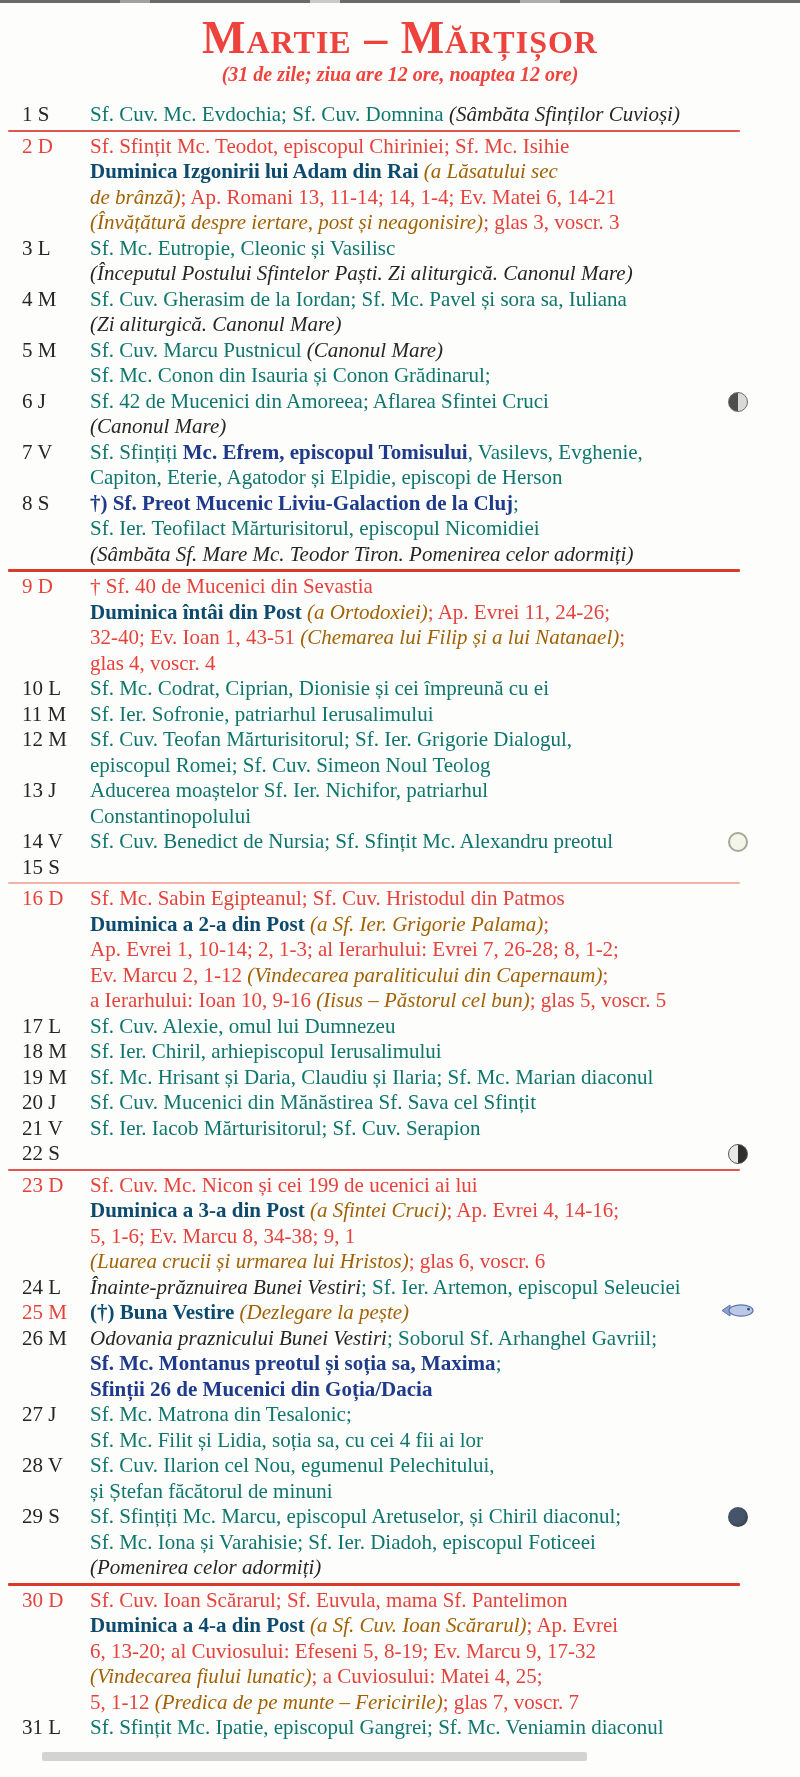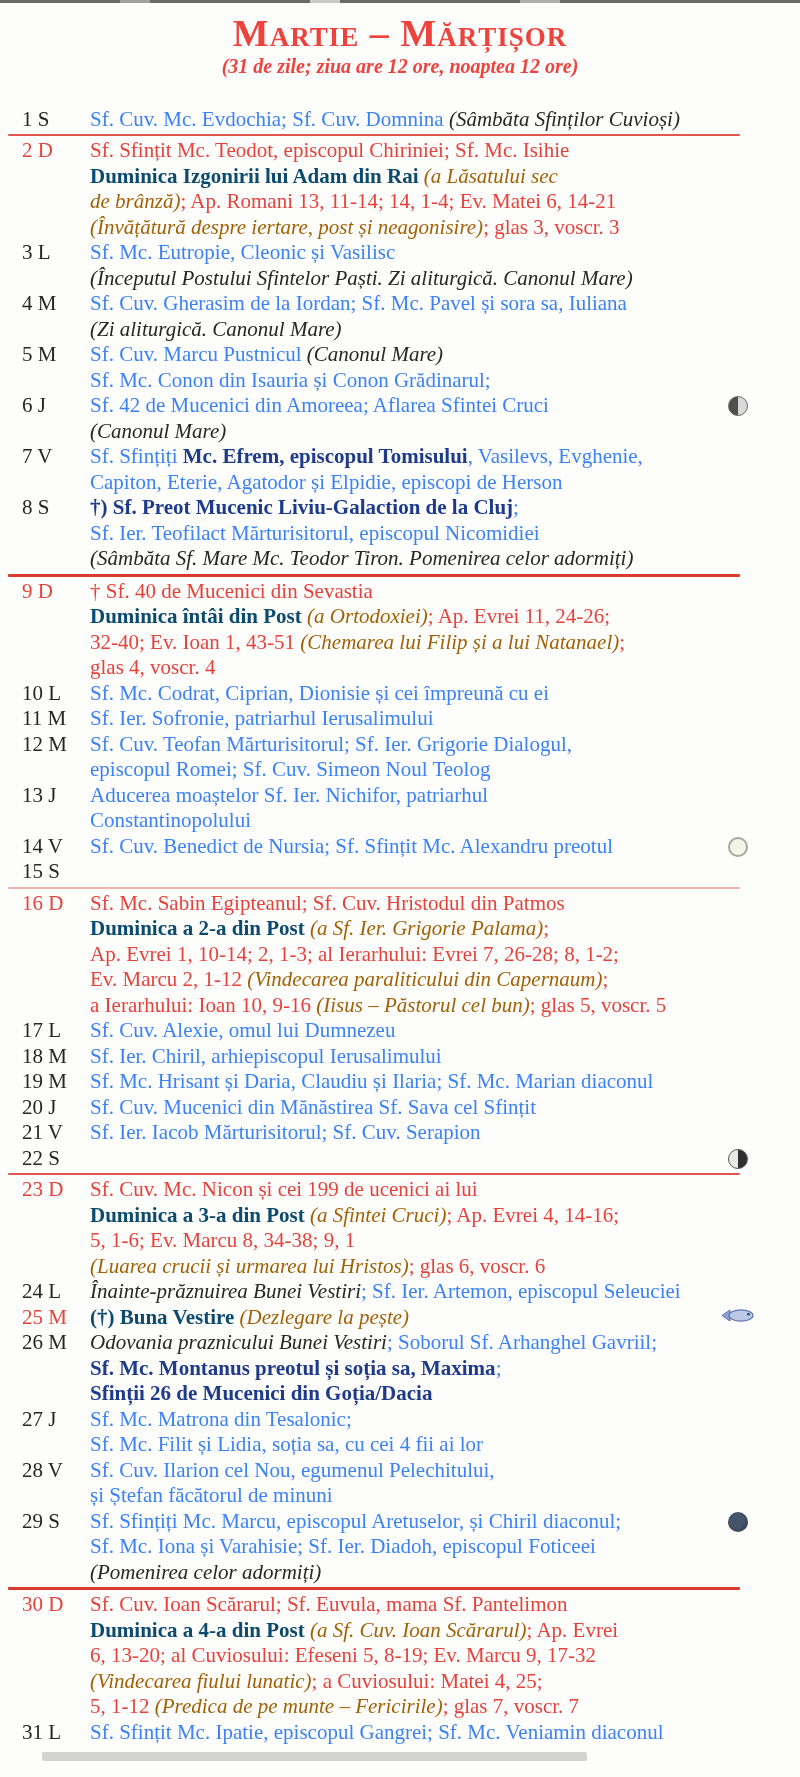--- a/index.html
+++ b/index.html
@@ -15,36 +15,36 @@
     position:absolute;top:0;left:0;width:100%;height:3px;
     background:repeating-linear-gradient(90deg,#454545 0 120px,#8a8a8a 120px 150px,#454545 150px 310px,#bdbdbd 310px 340px,#454545 340px 520px,#9a9a9a 520px 560px,#454545 560px 800px);
     opacity:.8;
   }
   .scan-bar-bottom{
     position:absolute;left:42px;bottom:16px;width:545px;height:9px;
     background:#cbcbc9;border-radius:2px;opacity:.85;
   }
   header{ text-align:center; padding-top:14px; }
   .title{
-    font-size:38px;font-weight:bold;color:#ee423d;
+    font-size:46px;font-weight:bold;color:#ee423d;
     font-variant:small-caps;letter-spacing:1px;line-height:1.05;margin:0;
   }
   .subtitle{
     font-size:20px;font-style:italic;font-weight:bold;color:#ee423d;margin-top:1px;
   }
-  .calendar{ margin-top:29px; }
+  .calendar{ margin-top:16px; }
   .day-row{ display:flex; position:relative; }
   .day-label{
     flex:0 0 auto; width:68px; padding-left:22px;
     font-size:21px; line-height:25.5px; white-space:nowrap;
   }
   .day-label.red{ color:#e6423c; }
   .day-content{ flex:1 1 auto; }
   .day-line{ font-size:21px; line-height:25.5px; white-space:nowrap; }
-  .s-k {color:#3b82f6;}
+  .s-k {color:#0f766e;}
   .s-ki{color:#262626;font-style:italic;}
   .s-r {color:#e6423c;}
   .s-ri{color:#a16207;font-style:italic;}
   .s-rb{color:#0c4a6e;font-weight:bold;}
   .s-bb{color:#1e3a8a;font-weight:bold;}
   .sep{ height:2px; margin:2px 60px 2px 8px; border-radius:1px; }
   .sep-red{ background:#e0564e; }
   .sep-strong{ background:#d93a2b; height:3px; }
   .sep-light{ background:#f2b3a6; }
   .day-icon{ position:absolute; right:52px; top:3px; width:20px; height:20px; }

